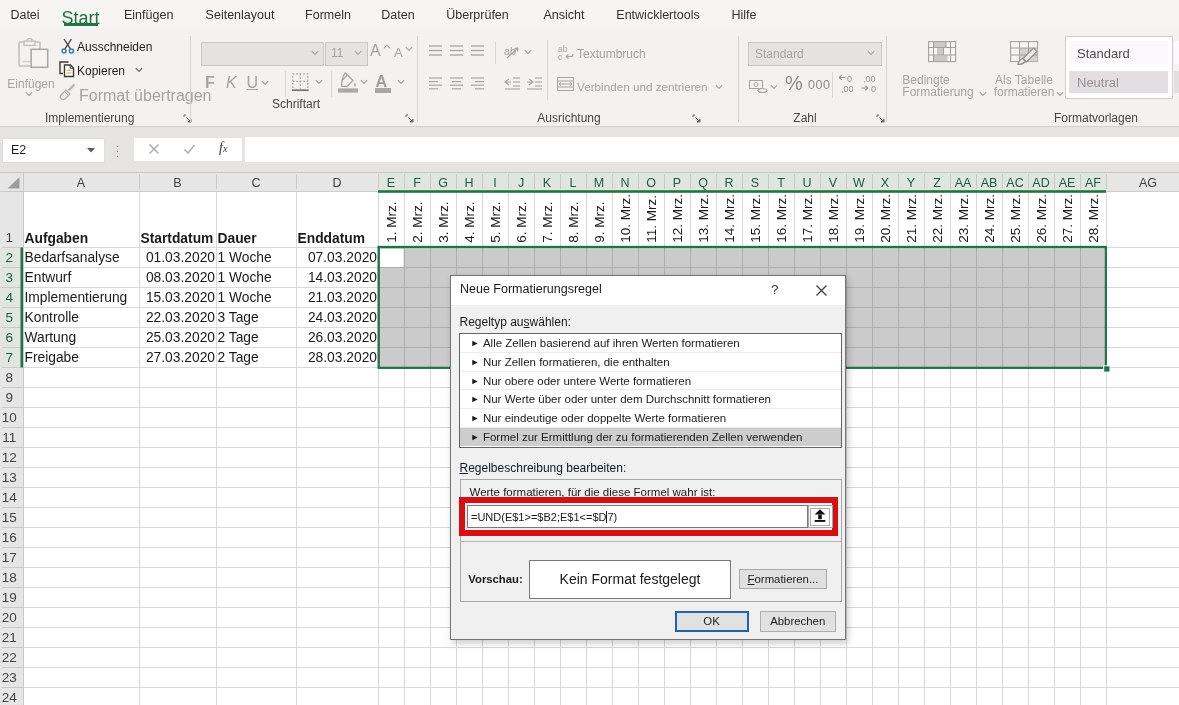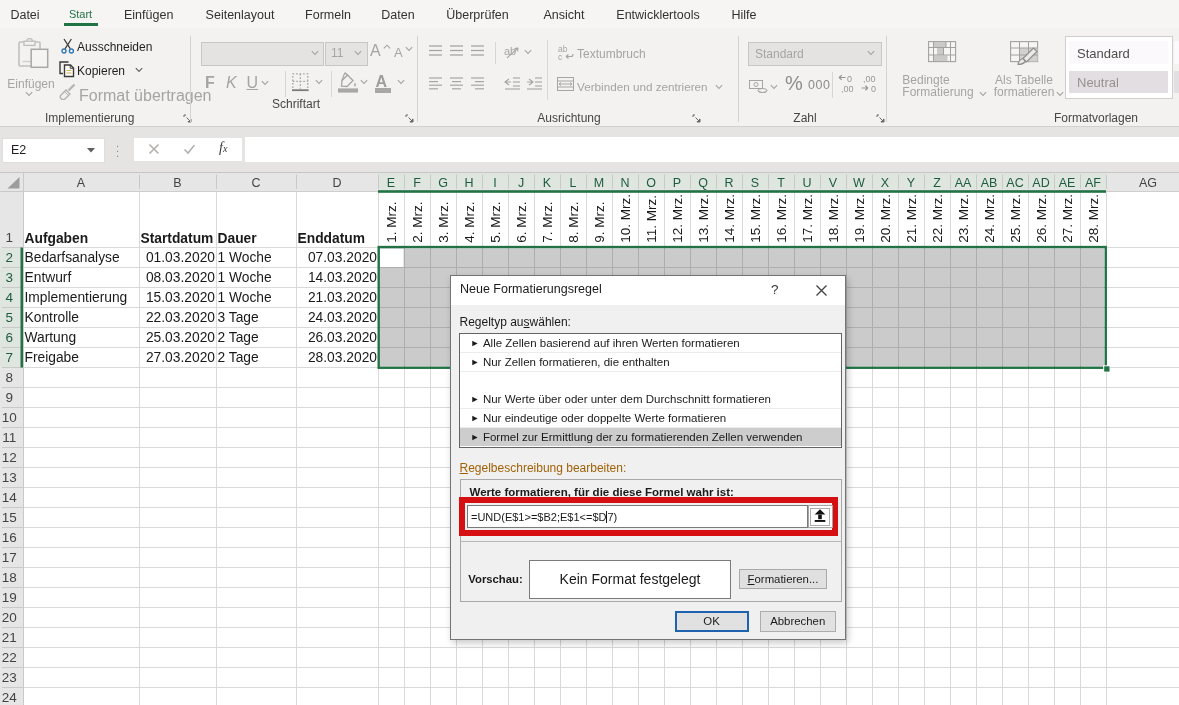--- a/index.html
+++ b/index.html
@@ -3,21 +3,21 @@
 <style>
 * { margin:0; padding:0; box-sizing:content-box; }
 body { font-family:"Liberation Sans", sans-serif; width:1179px; height:705px; overflow:hidden; position:relative; background:#fff; }
 </style></head>
 <body>
 <div id="app" style="position:absolute;left:0;top:0;width:1179px;height:705px;will-change:transform">
 <div style="position:absolute;left:0;top:0;width:1179px;height:28px;background:#f6f5f4"></div>
 <div style="position:absolute;left:0;top:28px;width:1179px;height:98px;background:#f3f2f1;border-bottom:1px solid #d2d0ce"></div>
 <div style="position:absolute;left:0;top:127px;width:1179px;height:45px;background:#e6e4e2"></div>
 <div style="position:absolute;left:25px;top:8px;transform:translateX(-50%);font-size:12.5px;color:#333230;white-space:nowrap">Datei</div>
-<div style="position:absolute;left:80.5px;top:8px;transform:translateX(-50%);font-size:11px;color:#217346;white-space:nowrap">Start</div>
+<div style="position:absolute;left:80.5px;top:8px;transform:translateX(-50%);font-size:18px;color:#217346;white-space:nowrap">Start</div>
 <div style="position:absolute;left:63.5px;top:23px;width:34px;height:2.5px;background:#217346"></div>
 <div style="position:absolute;left:148.7px;top:8px;transform:translateX(-50%);font-size:12.5px;color:#333230;white-space:nowrap">Einfügen</div>
 <div style="position:absolute;left:240px;top:8px;transform:translateX(-50%);font-size:12.5px;color:#333230;white-space:nowrap">Seitenlayout</div>
 <div style="position:absolute;left:328px;top:8px;transform:translateX(-50%);font-size:12.5px;color:#333230;white-space:nowrap">Formeln</div>
 <div style="position:absolute;left:398px;top:8px;transform:translateX(-50%);font-size:12.5px;color:#333230;white-space:nowrap">Daten</div>
 <div style="position:absolute;left:477.5px;top:8px;transform:translateX(-50%);font-size:12.5px;color:#333230;white-space:nowrap">Überprüfen</div>
 <div style="position:absolute;left:564px;top:8px;transform:translateX(-50%);font-size:12.5px;color:#333230;white-space:nowrap">Ansicht</div>
 <div style="position:absolute;left:658px;top:8px;transform:translateX(-50%);font-size:12.5px;color:#333230;white-space:nowrap">Entwicklertools</div>
 <div style="position:absolute;left:744px;top:8px;transform:translateX(-50%);font-size:12.5px;color:#333230;white-space:nowrap">Hilfe</div>
 <svg style="position:absolute;left:16px;top:38px" width="36" height="40">
@@ -561,27 +561,28 @@
 <div style="position:absolute;left:0;top:0;width:100%;height:29px;background:#ffffff"></div>
 <div style="position:absolute;left:9px;top:6.5px;font-size:12.5px;color:#1a1a1a">Neue Formatierungsregel</div>
 <div style="position:absolute;left:320px;top:6.5px;font-size:13.5px;color:#333">?</div>
 <svg style="position:absolute;left:364px;top:8px" width="13" height="13">
 <path d="M1.5 1.5 L11.5 11.5 M11.5 1.5 L1.5 11.5" stroke="#404040" stroke-width="1.3"></path>
       </svg>
 <div style="position:absolute;left:8.5px;top:39px;font-size:12px;color:#1a1a1a">Regeltyp au<u>s</u>wählen:</div>
 <div style="position:absolute;left:8px;top:57.5px;width:381px;height:113px;background:#ffffff;border:1px solid #646464">
 <div style="position:absolute;left:0;top:18.83px;width:100%;height:17.83px;border-bottom:1px solid #ececec;font-size:11.5px;color:#1a1a1a;line-height:18.3px;white-space:nowrap"><span style="display:inline-block;width:10.5px"></span><span style="font-size:9px;vertical-align:1px">►</span><span style="display:inline-block;width:3.5px"></span>Nur Zellen formatieren, die enthalten</div>
 <div style="position:absolute;left:0;top:0.00px;width:100%;height:17.83px;border-bottom:1px solid #ececec;font-size:11.5px;color:#1a1a1a;line-height:18.3px;white-space:nowrap"><span style="display:inline-block;width:10.5px"></span><span style="font-size:9px;vertical-align:1px">►</span><span style="display:inline-block;width:3.5px"></span>Alle Zellen basierend auf ihren Werten formatieren</div>
+<div style="position:absolute;left:0;top:37.66px;width:100%;height:17.83px;border-bottom:1px solid #ececec;font-size:11.5px;color:#1a1a1a;line-height:18.3px;white-space:nowrap"><span style="display:inline-block;width:10.5px"></span><span style="font-size:9px;vertical-align:1px">►</span><span style="display:inline-block;width:3.5px"></span>Nur obere oder untere Werte formatieren</div>
 <div style="position:absolute;left:0;top:56.49px;width:100%;height:17.83px;border-bottom:1px solid #ececec;font-size:11.5px;color:#1a1a1a;line-height:18.3px;white-space:nowrap"><span style="display:inline-block;width:10.5px"></span><span style="font-size:9px;vertical-align:1px">►</span><span style="display:inline-block;width:3.5px"></span>Nur Werte über oder unter dem Durchschnitt formatieren</div>
 <div style="position:absolute;left:0;top:75.32px;width:100%;height:17.83px;border-bottom:1px solid #ececec;font-size:11.5px;color:#1a1a1a;line-height:18.3px;white-space:nowrap"><span style="display:inline-block;width:10.5px"></span><span style="font-size:9px;vertical-align:1px">►</span><span style="display:inline-block;width:3.5px"></span>Nur eindeutige oder doppelte Werte formatieren</div>
 <div style="position:absolute;left:0;top:94.15px;width:100%;height:17.83px;background:#cdcdcd;font-size:11.5px;color:#1a1a1a;line-height:18.3px;white-space:nowrap"><span style="display:inline-block;width:10.5px"></span><span style="font-size:9px;vertical-align:1px">►</span><span style="display:inline-block;width:3.5px"></span>Formel zur Ermittlung der zu formatierenden Zellen verwenden</div>
 </div>
-<div style="position:absolute;left:8.5px;top:185.5px;font-size:12px;color:#a16207"><u>R</u>egelbeschreibung bearbeiten:</div>
+<div style="position:absolute;left:8.5px;top:185.5px;font-size:12px;color:#0f172a"><u>R</u>egelbeschreibung bearbeiten:</div>
 <div style="position:absolute;left:8.5px;top:203px;width:380px;height:121px;border:1px solid #a8a8a8"></div>
-<div style="position:absolute;left:18.5px;top:210px;font-size:11.5px;font-weight:bold;color:#1a1a1a;white-space:nowrap">Werte formatieren, für die diese Formel wahr ist:</div>
+<div style="position:absolute;left:18.5px;top:210px;font-size:11.5px;font-weight:normal;color:#1a1a1a;white-space:nowrap">Werte formatieren, für die diese Formel wahr ist:</div>
 <div style="position:absolute;left:7.5px;top:221px;width:367.6px;height:27.5px;border:6.2px solid #d60f12"></div>
 <div style="position:absolute;left:16px;top:229.5px;width:338.5px;height:20.5px;background:#ffffff;border:1px solid #7a7a7a"></div>
 <div style="position:absolute;left:20px;top:235px;font-size:11px;color:#1a1a1a;white-space:nowrap">=UND(E$1&gt;=$B2;E$1&lt;=$D<span style="border-left:1px solid #1a1a1a">7</span>)</div>
 <div style="position:absolute;left:356.5px;top:229.5px;width:23px;height:21px;background:#ffffff;border:1px solid #a5a5a5"></div>
 <div style="position:absolute;left:359px;top:232px;width:18px;height:16px;border:1px solid #adadad;background:#ffffff"></div>
 <svg style="position:absolute;left:361.5px;top:232.5px" width="14" height="14">
 <polygon points="7,1.2 12.3,6.6 1.7,6.6" fill="#111111"></polygon>
 <rect x="5.2" y="6.6" width="3.6" height="4.6" fill="#111111"></rect>
 <rect x="1.7" y="12" width="10.6" height="1.9" fill="#111111"></rect>
 </svg>

